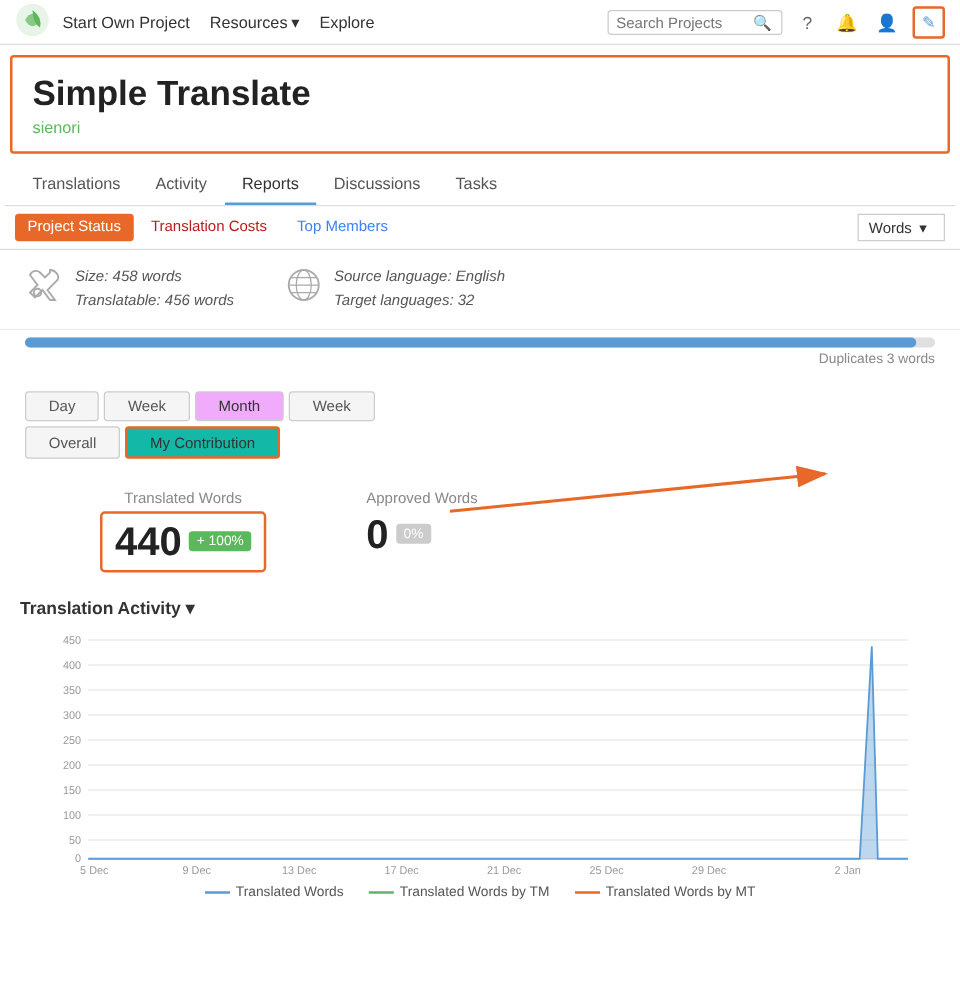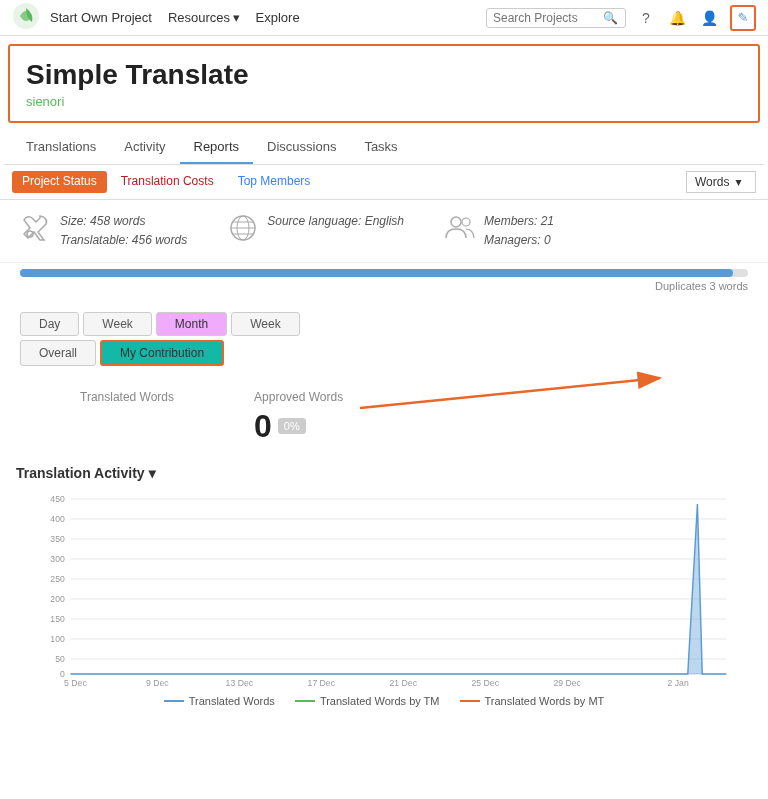--- a/index.html
+++ b/index.html
@@ -406,37 +406,24 @@
       <svg width="32" height="32" viewBox="0 0 32 32" fill="none">
         <circle cx="16" cy="16" r="12" stroke="#aaa" stroke-width="1.5"></circle>
         <ellipse cx="16" cy="16" rx="6" ry="12" stroke="#aaa" stroke-width="1"></ellipse>
         <line x1="4" y1="16" x2="28" y2="16" stroke="#aaa" stroke-width="1"></line>
         <line x1="6" y1="10" x2="26" y2="10" stroke="#aaa" stroke-width="1"></line>
         <line x1="6" y1="22" x2="26" y2="22" stroke="#aaa" stroke-width="1"></line>
       </svg>
     </div>
     <div class="stat-text">
       <div><span>Source language:</span> <span>English</span></div>
-    </div>
-  </div>
-
-  <div class="stat-item">
-    <div class="stat-icon">
-      <svg width="32" height="32" viewBox="0 0 32 32" fill="none">
-        <circle cx="12" cy="10" r="5" stroke="#aaa" stroke-width="1.5"></circle>
-        <path d="M2 26 C2 20 6 17 12 17 C18 17 22 20 22 26" stroke="#aaa" stroke-width="1.5" fill="none"></path>
-        <circle cx="22" cy="10" r="4" stroke="#aaa" stroke-width="1.2"></circle>
-        <path d="M22 17 C26 17 30 20 30 26" stroke="#aaa" stroke-width="1.2" fill="none"></path>
-      </svg>
-    </div>
-    <div class="stat-text">
-      <div><span>Members:</span> <span>21</span></div>
-      <div><span>Managers:</span> <span>0</span></div>
-    </div>
-  </div>
+      <div><span>Target languages:</span> <span>32</span></div>
+    </div>
+  </div>
+
 </div>
 
 <div class="progress-area">
   <div class="progress-bar-container">
     <div class="progress-bar-fill" style="width:98%;"></div>
   </div>
   <div class="duplicates-note">Duplicates 3 words</div>
 </div>
 
 <div class="period-section">
@@ -450,20 +437,24 @@
     <button class="period-btn">Overall</button>
     <button class="period-btn highlighted">My Contribution</button>
   </div>
 </div>
 
 <div style="position:relative;">
   <div class="metrics-section">
 
     <div class="metric-block">
       <div class="metric-label">Translated Words</div>
+      <div class="metric-box" style="border:2px solid #e8682a;">
+        <span class="metric-number">440</span>
+        <span class="metric-badge-green">+ 100%</span>
+      </div>
     </div>
 
     <div class="metric-block">
       <div class="metric-label">Approved Words</div>
       <div class="metric-value-row">
         <span class="metric-number">0</span>
         <span class="metric-badge-gray">0%</span>
       </div>
     </div>
   </div>

